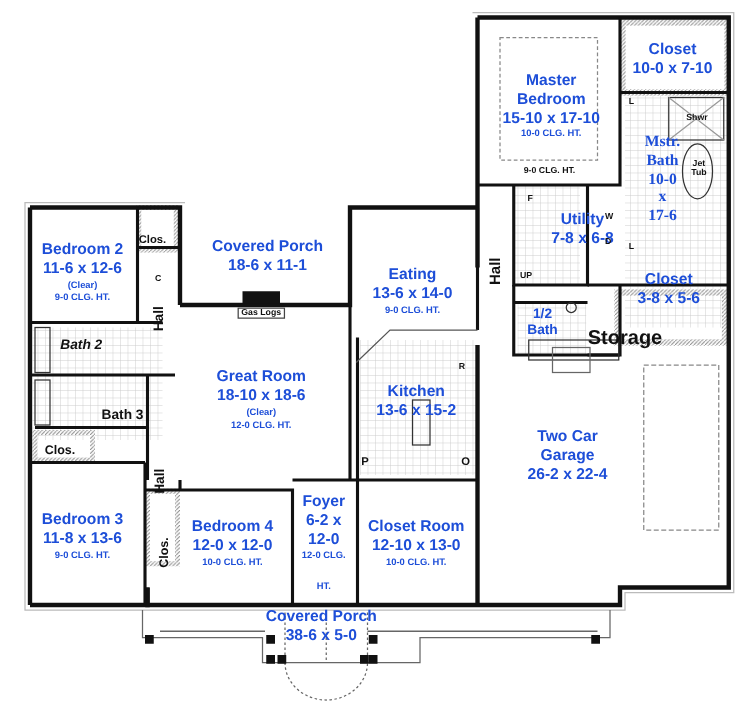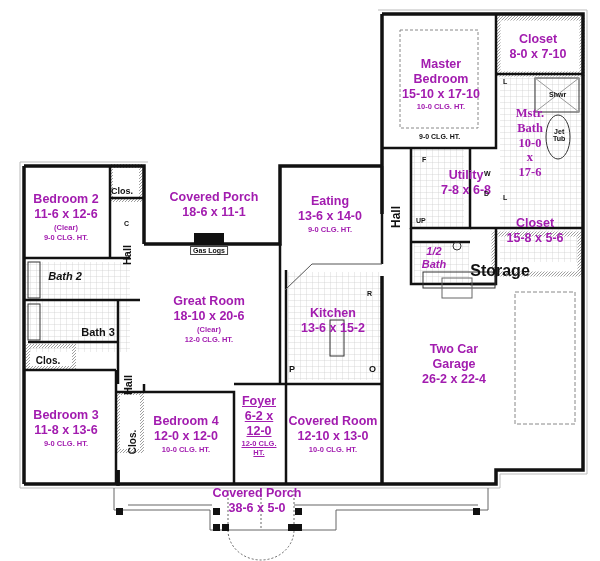--- a/index.html
+++ b/index.html
@@ -1,18 +1,18 @@
 <!DOCTYPE html>
 <html><head>
 <meta charset="utf-8">
 <style>
   html,body{margin:0;padding:0;background:#fff;}
   body{width:600px;height:561px;position:relative;overflow:hidden;font-family:"Liberation Sans",sans-serif;color:#111;}
   svg{position:absolute;left:0;top:0;}
-  .lbl{position:absolute;text-align:center;font-weight:bold;line-height:1.18;color:#a21caf;white-space:nowrap;transform:translateX(-50%);}
+  .lbl{position:absolute;text-align:center;font-weight:bold;line-height:1.18;color:#1d4ed8;white-space:nowrap;transform:translateX(-50%);}
   .lbl .nm{font-size:12.5px;display:block;}
   .lbl .dm{font-size:12.5px;display:block;}
   .lbl .sm{font-size:7.5px;display:block;margin-top:2px;}
   .lbl .cl{font-size:7.5px;display:block;margin-top:2px;}
   .small{position:absolute;font-weight:bold;font-size:10px;transform:translateX(-50%);white-space:nowrap;}
   .tiny{position:absolute;font-weight:bold;font-size:7px;white-space:nowrap;}
   .vert{position:absolute;font-weight:bold;font-size:11px;transform:translate(-50%,-50%) rotate(-90deg);white-space:nowrap;}
   .gas{position:absolute;font-size:7px;font-weight:bold;border:1px solid #444;background:#fff;padding:0 2px;transform:translateX(-50%);}
 </style>
 </head>
@@ -128,21 +128,21 @@
 <div class="lbl" style="left:441px;top:57px;">
   <span class="nm">Master</span>
   <span class="nm">Bedroom</span>
   <span class="dm">15-10 x 17-10</span>
   <span class="sm">10-0 CLG. HT.</span>
 </div>
 <div class="tiny" style="left:419px;top:133px;">9-0 CLG. HT.</div>
 
 <div class="lbl" style="left:538px;top:32px;">
   <span class="nm">Closet</span>
-  <span class="dm">8-0 x 7-10</span>
+  <span class="dm">10-0 x 7-10</span>
 </div>
 
 <div class="lbl" style="left:530px;top:106px;font-family:Liberation Serif, serif;">
   <span class="nm">Mstr.</span>
   <span class="nm">Bath</span>
   <span class="dm">10-0</span>
   <span class="dm">x</span>
   <span class="dm">17-6</span>
 </div>
 <div class="tiny" style="left:549px;top:91px;">Shwr</div>
@@ -156,24 +156,24 @@
 </div>
 <div class="tiny" style="left:422px;top:156px;">F</div>
 <div class="tiny" style="left:484px;top:170px;">W</div>
 <div class="tiny" style="left:484px;top:190px;">D</div>
 
 <div class="tiny" style="left:416px;top:217px;">UP</div>
 <div class="vert" style="left:396px;top:217px;font-size:12px;">Hall</div>
 
 <div class="lbl" style="left:535px;top:216px;">
   <span class="nm">Closet</span>
-  <span class="dm">15-8 x 5-6</span>
-</div>
-
-<div class="lbl" style="left:434px;top:245px;font-style:italic;">
+  <span class="dm">3-8 x 5-6</span>
+</div>
+
+<div class="lbl" style="left:434px;top:245px;">
   <span class="nm" style="font-size:11px;">1/2</span>
   <span class="nm" style="font-size:11px;">Bath</span>
 </div>
 <div class="small" style="left:500px;top:262px;font-size:16px;">Storage</div>
 
 <div class="lbl" style="left:454px;top:342px;text-align:center;">
   <span class="nm">Two Car</span>
   <span class="nm">Garage</span>
   <span class="dm">26-2 x 22-4</span>
 </div>
@@ -205,51 +205,51 @@
   <span class="dm">12-0 x 12-0</span>
   <span class="sm">10-0 CLG. HT.</span>
 </div>
 
 <div class="lbl" style="left:214px;top:190px;">
   <span class="nm">Covered Porch</span>
   <span class="dm">18-6 x 11-1</span>
 </div>
 <div class="gas" style="left:209px;top:246px;">Gas Logs</div>
 
-<div class="lbl" style="left:330px;top:194px;text-align:center;">
+<div class="lbl" style="left:330px;top:212px;text-align:center;">
   <span class="nm">Eating</span>
   <span class="dm">13-6 x 14-0</span>
   <span class="sm">9-0 CLG. HT.</span>
 </div>
 
 <div class="lbl" style="left:209px;top:294px;text-align:center;">
   <span class="nm">Great Room</span>
-  <span class="dm">18-10 x 20-6</span>
+  <span class="dm">18-10 x 18-6</span>
   <span class="cl">(Clear)</span>
   <span class="sm">12-0 CLG. HT.</span>
 </div>
 
 <div class="lbl" style="left:333px;top:306px;">
   <span class="nm">Kitchen</span>
   <span class="dm">13-6 x 15-2</span>
 </div>
 <div class="tiny" style="left:367px;top:290px;">R</div>
 <div class="tiny" style="left:289px;top:364px;font-size:9px;">P</div>
 <div class="tiny" style="left:369px;top:364px;font-size:9px;">O</div>
 
-<div class="lbl" style="left:259px;top:394px;text-decoration:underline;">
+<div class="lbl" style="left:259px;top:394px;">
   <span class="nm">Foyer</span>
   <span class="dm">6-2 x</span>
   <span class="dm">12-0</span>
   <span class="sm">12-0 CLG.</span>
-  <span class="sm" style="margin-top:0">HT.</span>
+  <span class="sm" style="margin-top:16px">HT.</span>
 </div>
 
 <div class="lbl" style="left:333px;top:414px;">
-  <span class="nm">Covered Room</span>
+  <span class="nm">Closet Room</span>
   <span class="dm">12-10 x 13-0</span>
   <span class="sm">10-0 CLG. HT.</span>
 </div>
 
 <div class="lbl" style="left:257px;top:486px;">
   <span class="nm">Covered Porch</span>
   <span class="dm">38-6 x 5-0</span>
 </div>
 
 </body></html>

